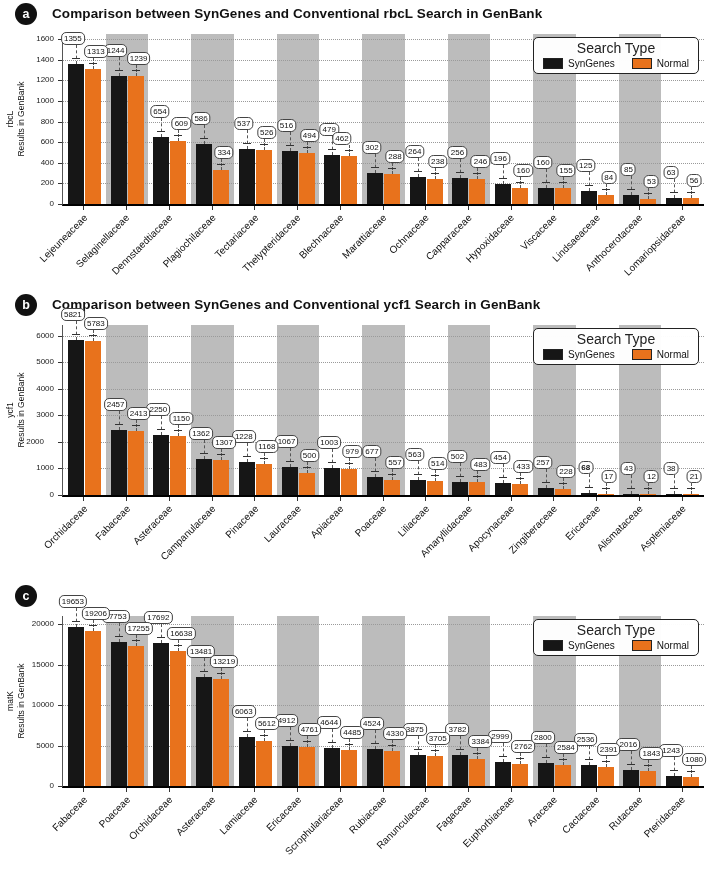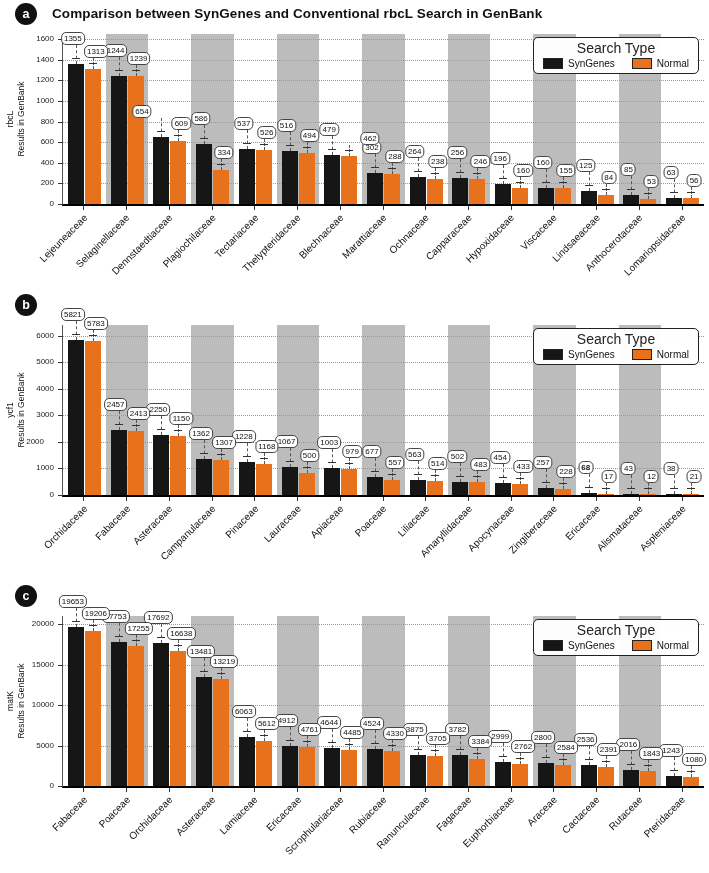--- a/index.html
+++ b/index.html
@@ -70,21 +70,21 @@
         <div class="conn" style="left: 55.6px; bottom: 128.17px; height: 19px;"></div>
         <div class="cap" style="left: 51.6px; width: 8px; bottom: 133.17px;"></div>
         <div class="vlabel" style="left: 52.6px; bottom: 147.17px; transform: translateX(-50%); z-index: 6;">1244</div>
         <div class="bar" style="left: 64.6px; width: 16px; height: 127.655px; background: rgb(232, 114, 28);"></div>
         <div class="conn" style="left: 72.6px; bottom: 127.655px; height: 11px;"></div>
         <div class="cap" style="left: 68.6px; width: 8px; bottom: 132.655px;"></div>
         <div class="vlabel" style="left: 75.6px; bottom: 138.655px; transform: translateX(-50%); z-index: 7;">1239</div>
         <div class="bar" style="left: 90.3333px; width: 16px; height: 67.3818px; background: rgb(22, 22, 22);"></div>
         <div class="conn" style="left: 98.3333px; bottom: 67.3818px; height: 19px;"></div>
         <div class="cap" style="left: 94.3333px; width: 8px; bottom: 72.3818px;"></div>
-        <div class="vlabel" style="left: 79px; bottom: 86.3818px; transform: translateX(-50%); z-index: 6;">654</div>
+        <div class="vlabel" style="left: 97px; bottom: 86.3818px; transform: translateX(-50%); z-index: 6;">654</div>
         <div class="bar" style="left: 107.333px; width: 16px; height: 62.7455px; background: rgb(232, 114, 28);"></div>
         <div class="conn" style="left: 115.333px; bottom: 62.7455px; height: 11px;"></div>
         <div class="cap" style="left: 111.333px; width: 8px; bottom: 67.7455px;"></div>
         <div class="vlabel" style="left: 118.333px; bottom: 73.7455px; transform: translateX(-50%); z-index: 7;">609</div>
         <div class="bar" style="left: 133.067px; width: 16px; height: 60.3758px; background: rgb(22, 22, 22);"></div>
         <div class="conn" style="left: 141.067px; bottom: 60.3758px; height: 19px;"></div>
         <div class="cap" style="left: 137.067px; width: 8px; bottom: 65.3758px;"></div>
         <div class="vlabel" style="left: 138.067px; bottom: 79.3758px; transform: translateX(-50%); z-index: 6;">586</div>
         <div class="bar" style="left: 150.067px; width: 16px; height: 34.4121px; background: rgb(232, 114, 28);"></div>
         <div class="conn" style="left: 158.067px; bottom: 34.4121px; height: 11px;"></div>
@@ -106,21 +106,21 @@
         <div class="conn" style="left: 243.533px; bottom: 50.897px; height: 11px;"></div>
         <div class="cap" style="left: 239.533px; width: 8px; bottom: 55.897px;"></div>
         <div class="vlabel" style="left: 246.533px; bottom: 61.897px; transform: translateX(-50%); z-index: 7;">494</div>
         <div class="bar" style="left: 261.267px; width: 16px; height: 49.3515px; background: rgb(22, 22, 22);"></div>
         <div class="conn" style="left: 269.267px; bottom: 49.3515px; height: 19px;"></div>
         <div class="cap" style="left: 265.267px; width: 8px; bottom: 54.3515px;"></div>
         <div class="vlabel" style="left: 266.267px; bottom: 68.3515px; transform: translateX(-50%); z-index: 6;">479</div>
         <div class="bar" style="left: 278.267px; width: 16px; height: 47.6px; background: rgb(232, 114, 28);"></div>
         <div class="conn" style="left: 286.267px; bottom: 47.6px; height: 11px;"></div>
         <div class="cap" style="left: 282.267px; width: 8px; bottom: 52.6px;"></div>
-        <div class="vlabel" style="left: 307px; bottom: 58.6px; transform: translateX(-50%); z-index: 7;">462</div>
+        <div class="vlabel" style="left: 279px; bottom: 58.6px; transform: translateX(-50%); z-index: 7;">462</div>
         <div class="bar" style="left: 304px; width: 16px; height: 31.1152px; background: rgb(22, 22, 22);"></div>
         <div class="conn" style="left: 312px; bottom: 31.1152px; height: 19px;"></div>
         <div class="cap" style="left: 308px; width: 8px; bottom: 36.1152px;"></div>
         <div class="vlabel" style="left: 309px; bottom: 50.1152px; transform: translateX(-50%); z-index: 6;">302</div>
         <div class="bar" style="left: 321px; width: 16px; height: 29.6727px; background: rgb(232, 114, 28);"></div>
         <div class="conn" style="left: 329px; bottom: 29.6727px; height: 11px;"></div>
         <div class="cap" style="left: 325px; width: 8px; bottom: 34.6727px;"></div>
         <div class="vlabel" style="left: 332px; bottom: 40.6727px; transform: translateX(-50%); z-index: 7;">288</div>
         <div class="bar" style="left: 346.733px; width: 16px; height: 27.2px; background: rgb(22, 22, 22);"></div>
         <div class="conn" style="left: 354.733px; bottom: 27.2px; height: 19px;"></div>
@@ -236,20 +236,21 @@
       <div class="xlabel" style="right: 157.567px; top: 212px;">Viscaceae</div>
       <div class="xtickmark" style="left: 596.167px; top: 206px;"></div>
       <div class="xlabel" style="right: 114.833px; top: 212px;">Lindsaeaceae</div>
       <div class="xtickmark" style="left: 638.9px; top: 206px;"></div>
       <div class="xlabel" style="right: 72.1px; top: 212px;">Anthocerotaceae</div>
       <div class="xtickmark" style="left: 681.633px; top: 206px;"></div>
       <div class="xlabel" style="right: 29.3667px; top: 212px;">Lomariopsidaceae</div>
     </div>
     <div class="panel" style="top: 291px;">
       <div class="badge">b</div>
+      <div class="title">Comparison between SynGenes and Conventional ycf1 Search in GenBank</div>
       <div class="ylab" style="width: 150px; height: 22px; left: -59px; top: 108px;">
         <div>ycf1</div>
         <div>Results in GenBank</div>
       </div>
       <div class="plot" style="left: 62px; top: 34px; width: 641px; height: 170px;">
         <div class="stripe" style="left: 42.7333px; width: 42.7333px;"></div>
         <div class="stripe" style="left: 128.2px; width: 42.7333px;"></div>
         <div class="stripe" style="left: 213.667px; width: 42.7333px;"></div>
         <div class="stripe" style="left: 299.133px; width: 42.7333px;"></div>
         <div class="stripe" style="left: 384.6px; width: 42.7333px;"></div>

